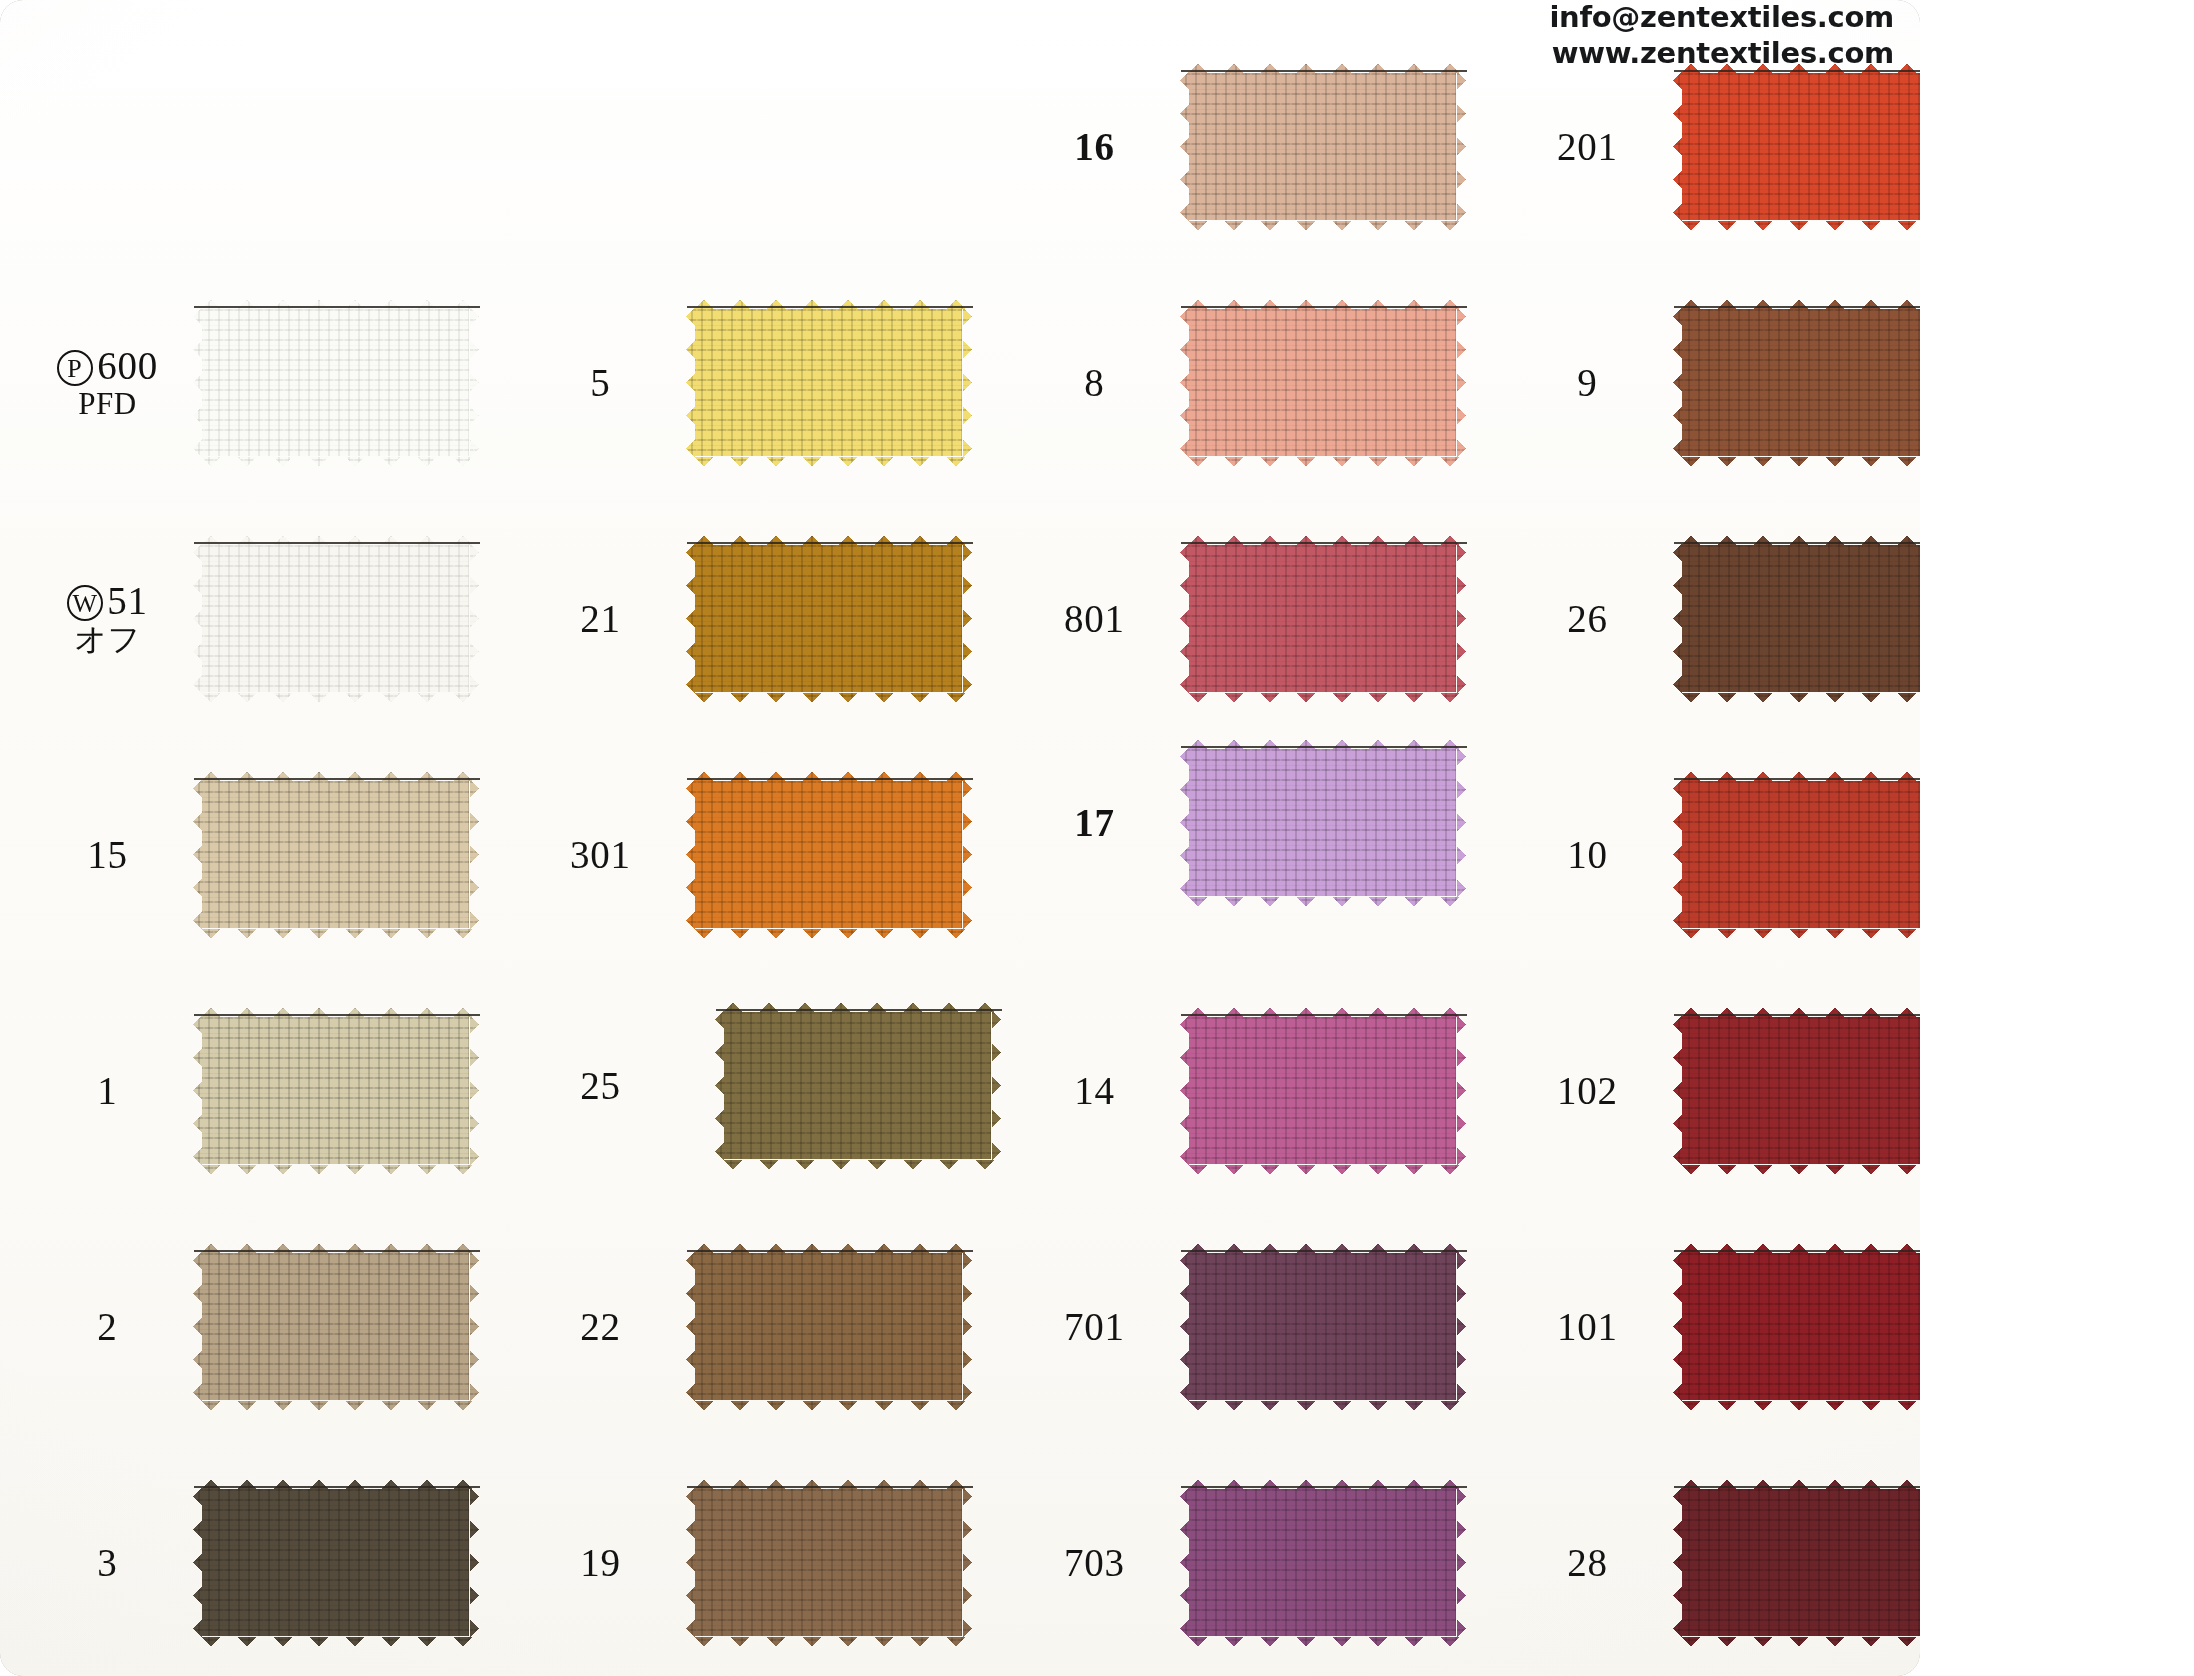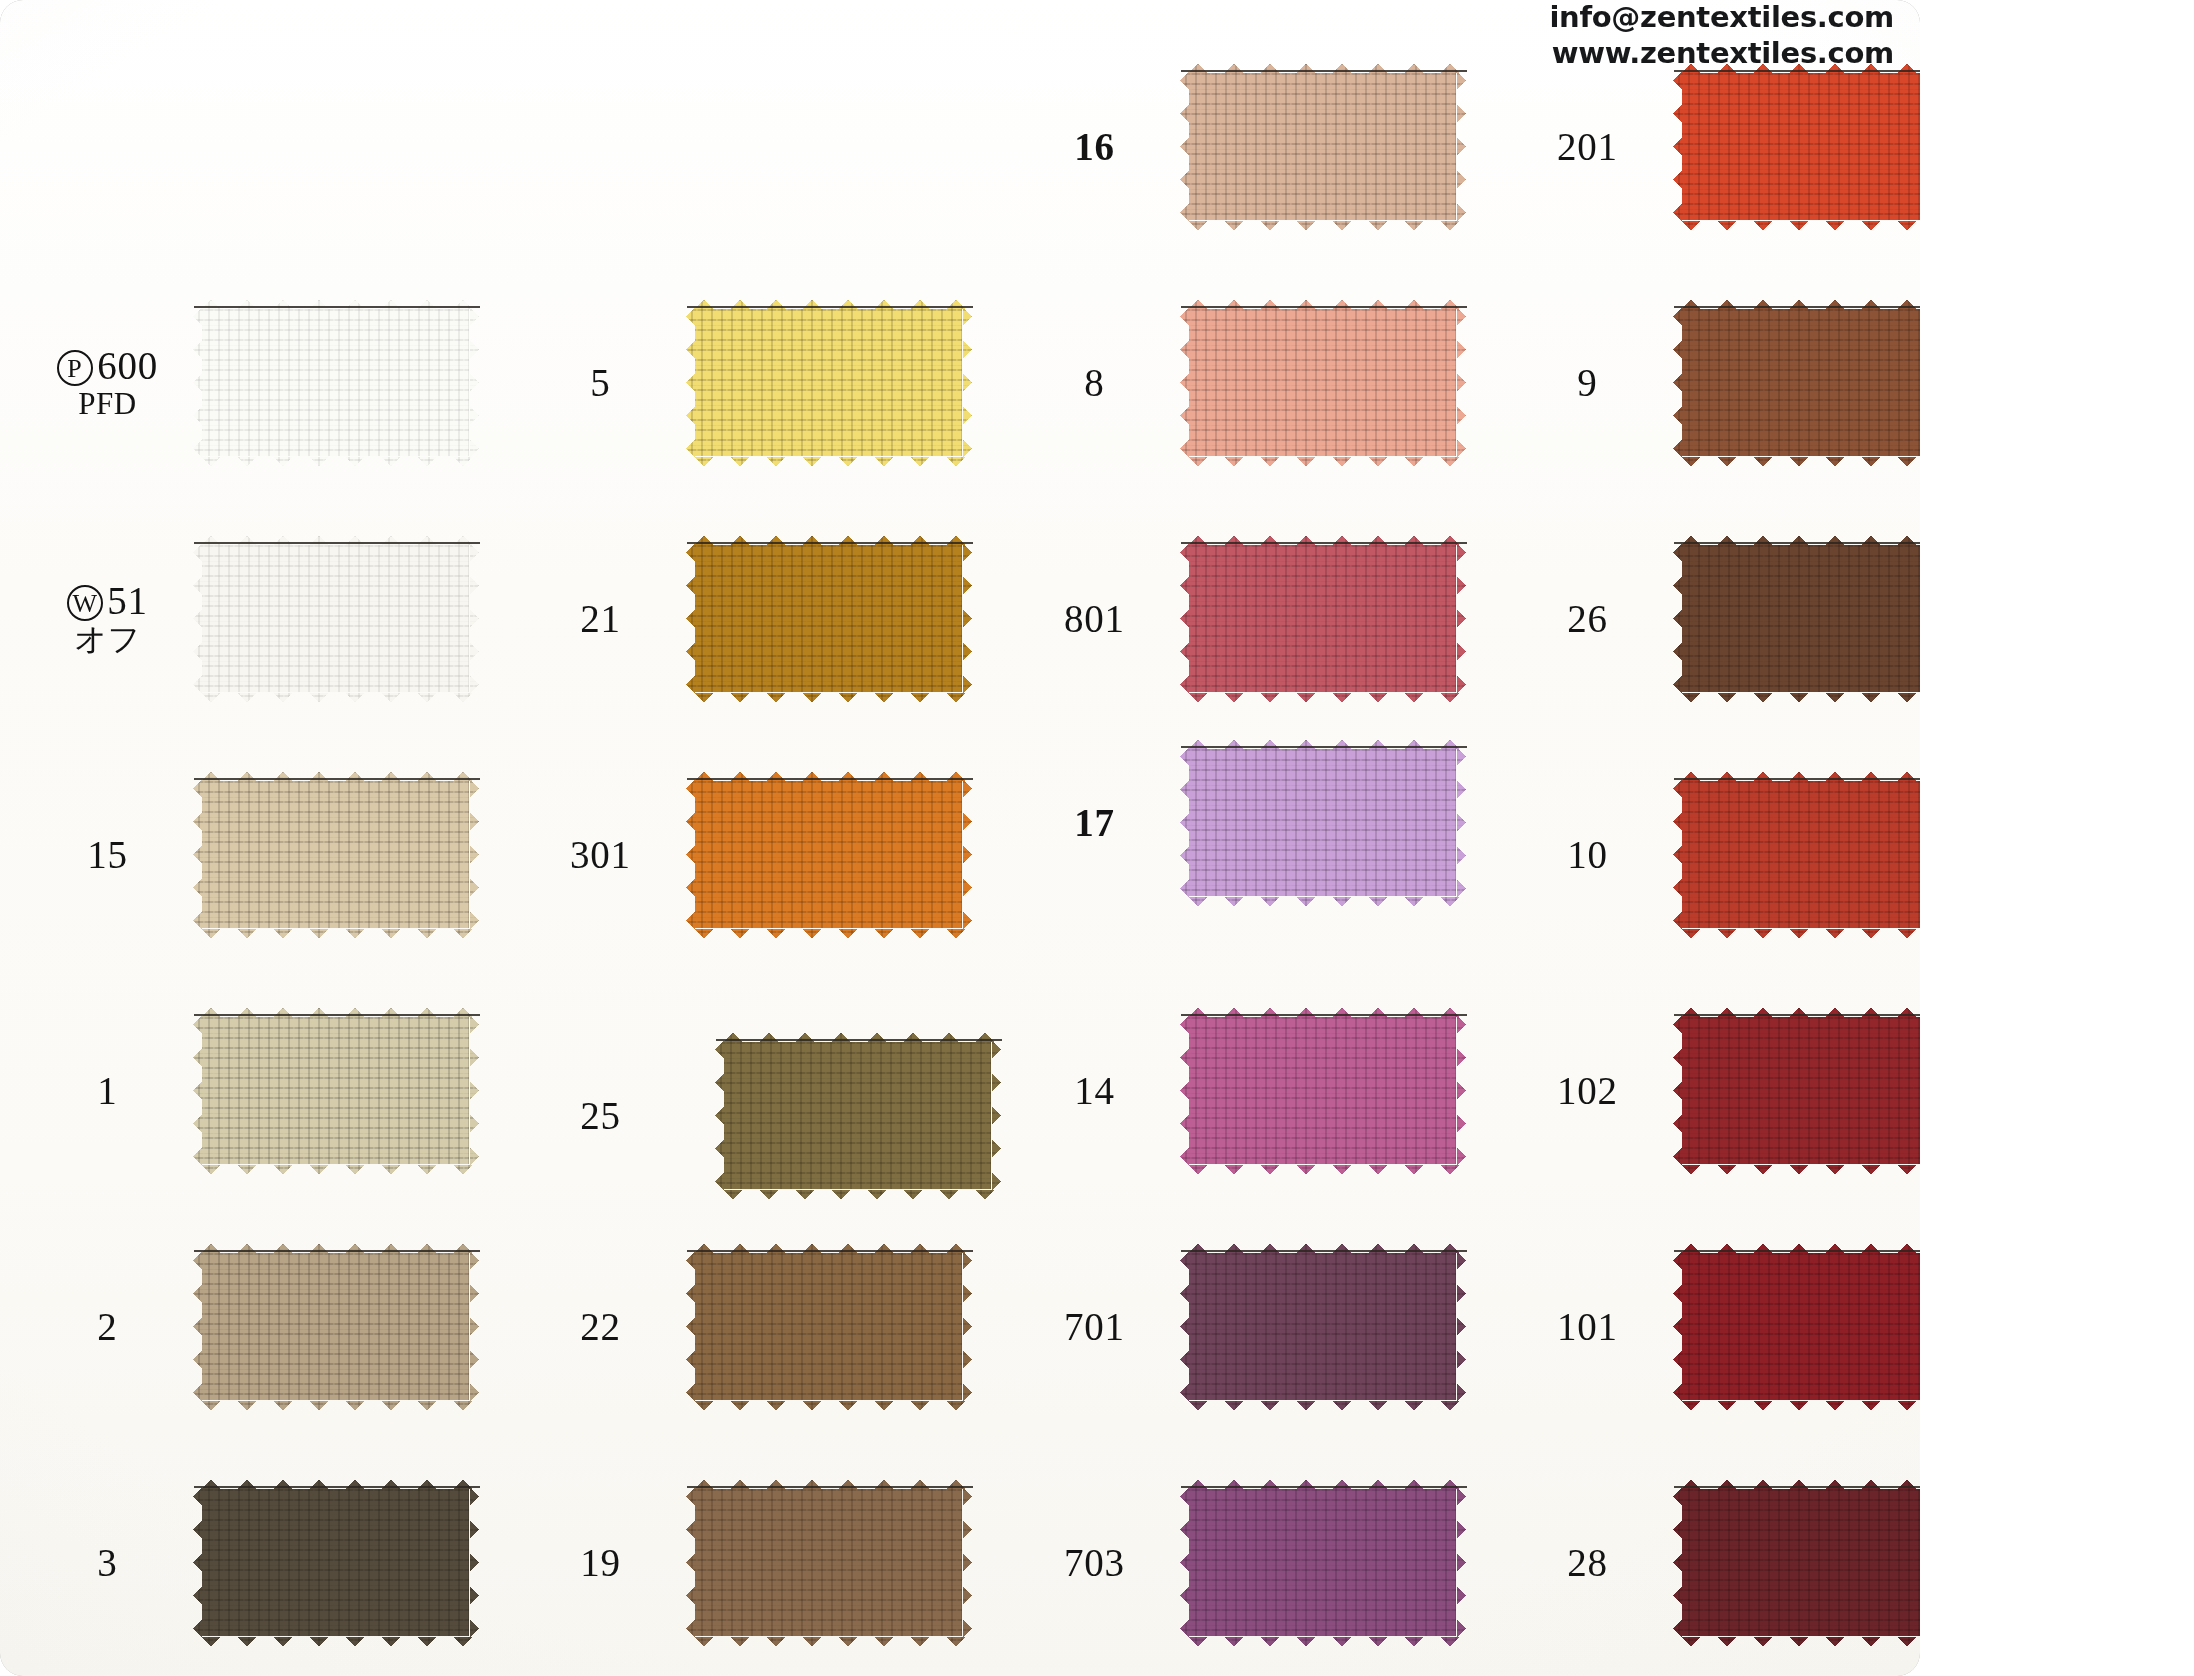--- a/index.html
+++ b/index.html
@@ -266,21 +266,21 @@
       </div>
       <div class="cell" style="top: 737px;">
         <div class="code"><span>301</span></div>
         <div class="swatch-wrap">
           <div class="swatch" style="background: rgb(219, 122, 36);">
             <div class="weave"></div>
           </div>
           <div class="thread"></div>
         </div>
       </div>
-      <div class="cell" style="top: 998px; gap: 29px;">
+      <div class="cell" style="top: 968px; gap: 29px;">
         <div class="code"><span>25</span></div>
         <div class="swatch-wrap">
           <div class="swatch" style="background: rgb(126, 110, 66);">
             <div class="weave"></div>
           </div>
           <div class="thread"></div>
         </div>
       </div>
       <div class="cell" style="top: 1209px;">
         <div class="code"><span>22</span></div>

